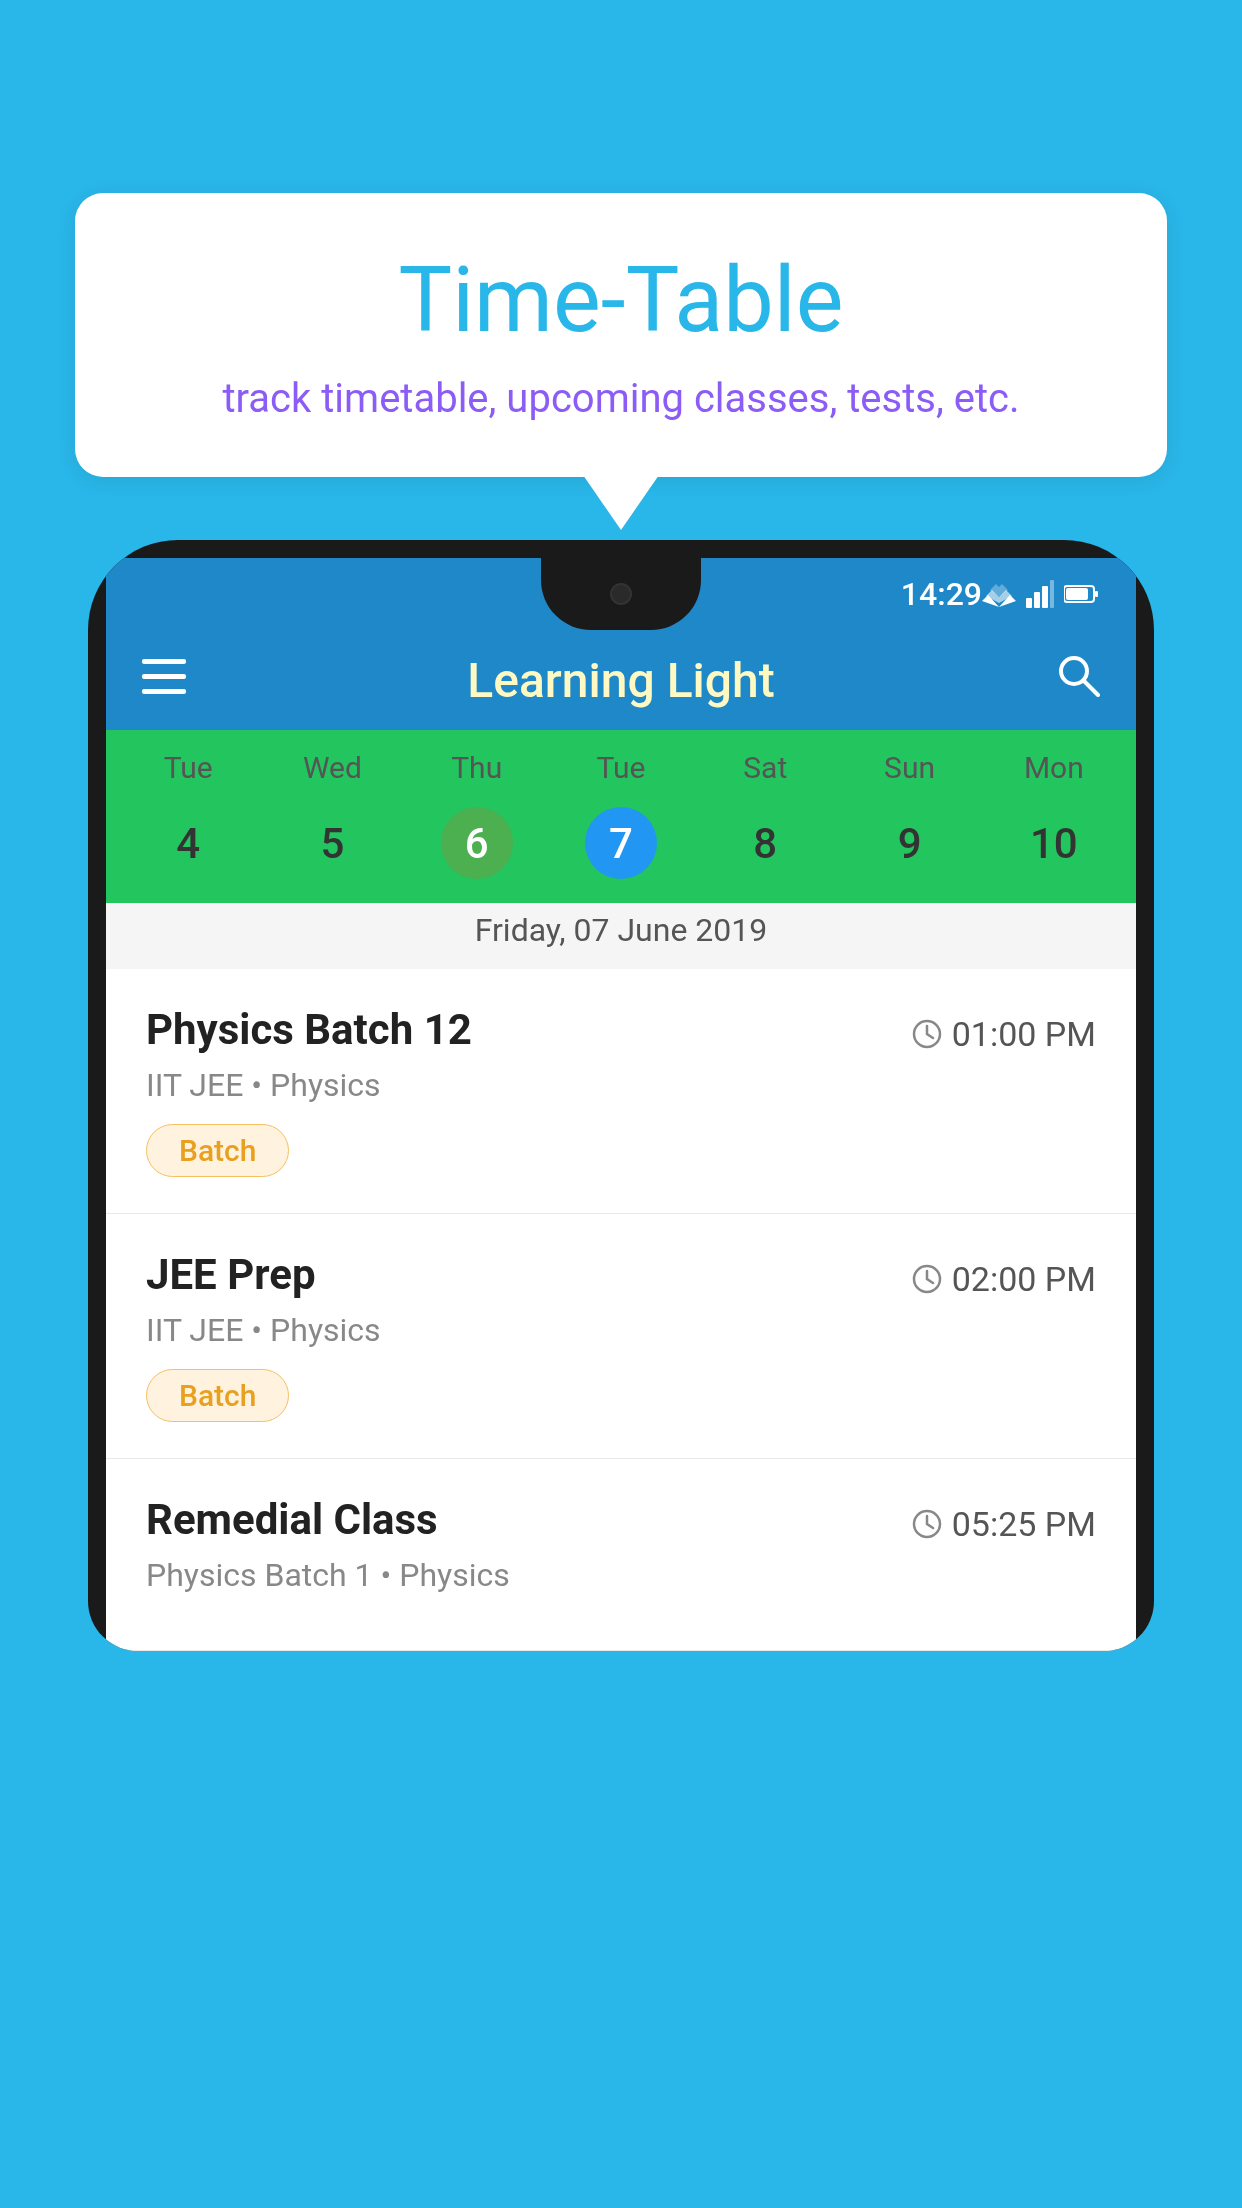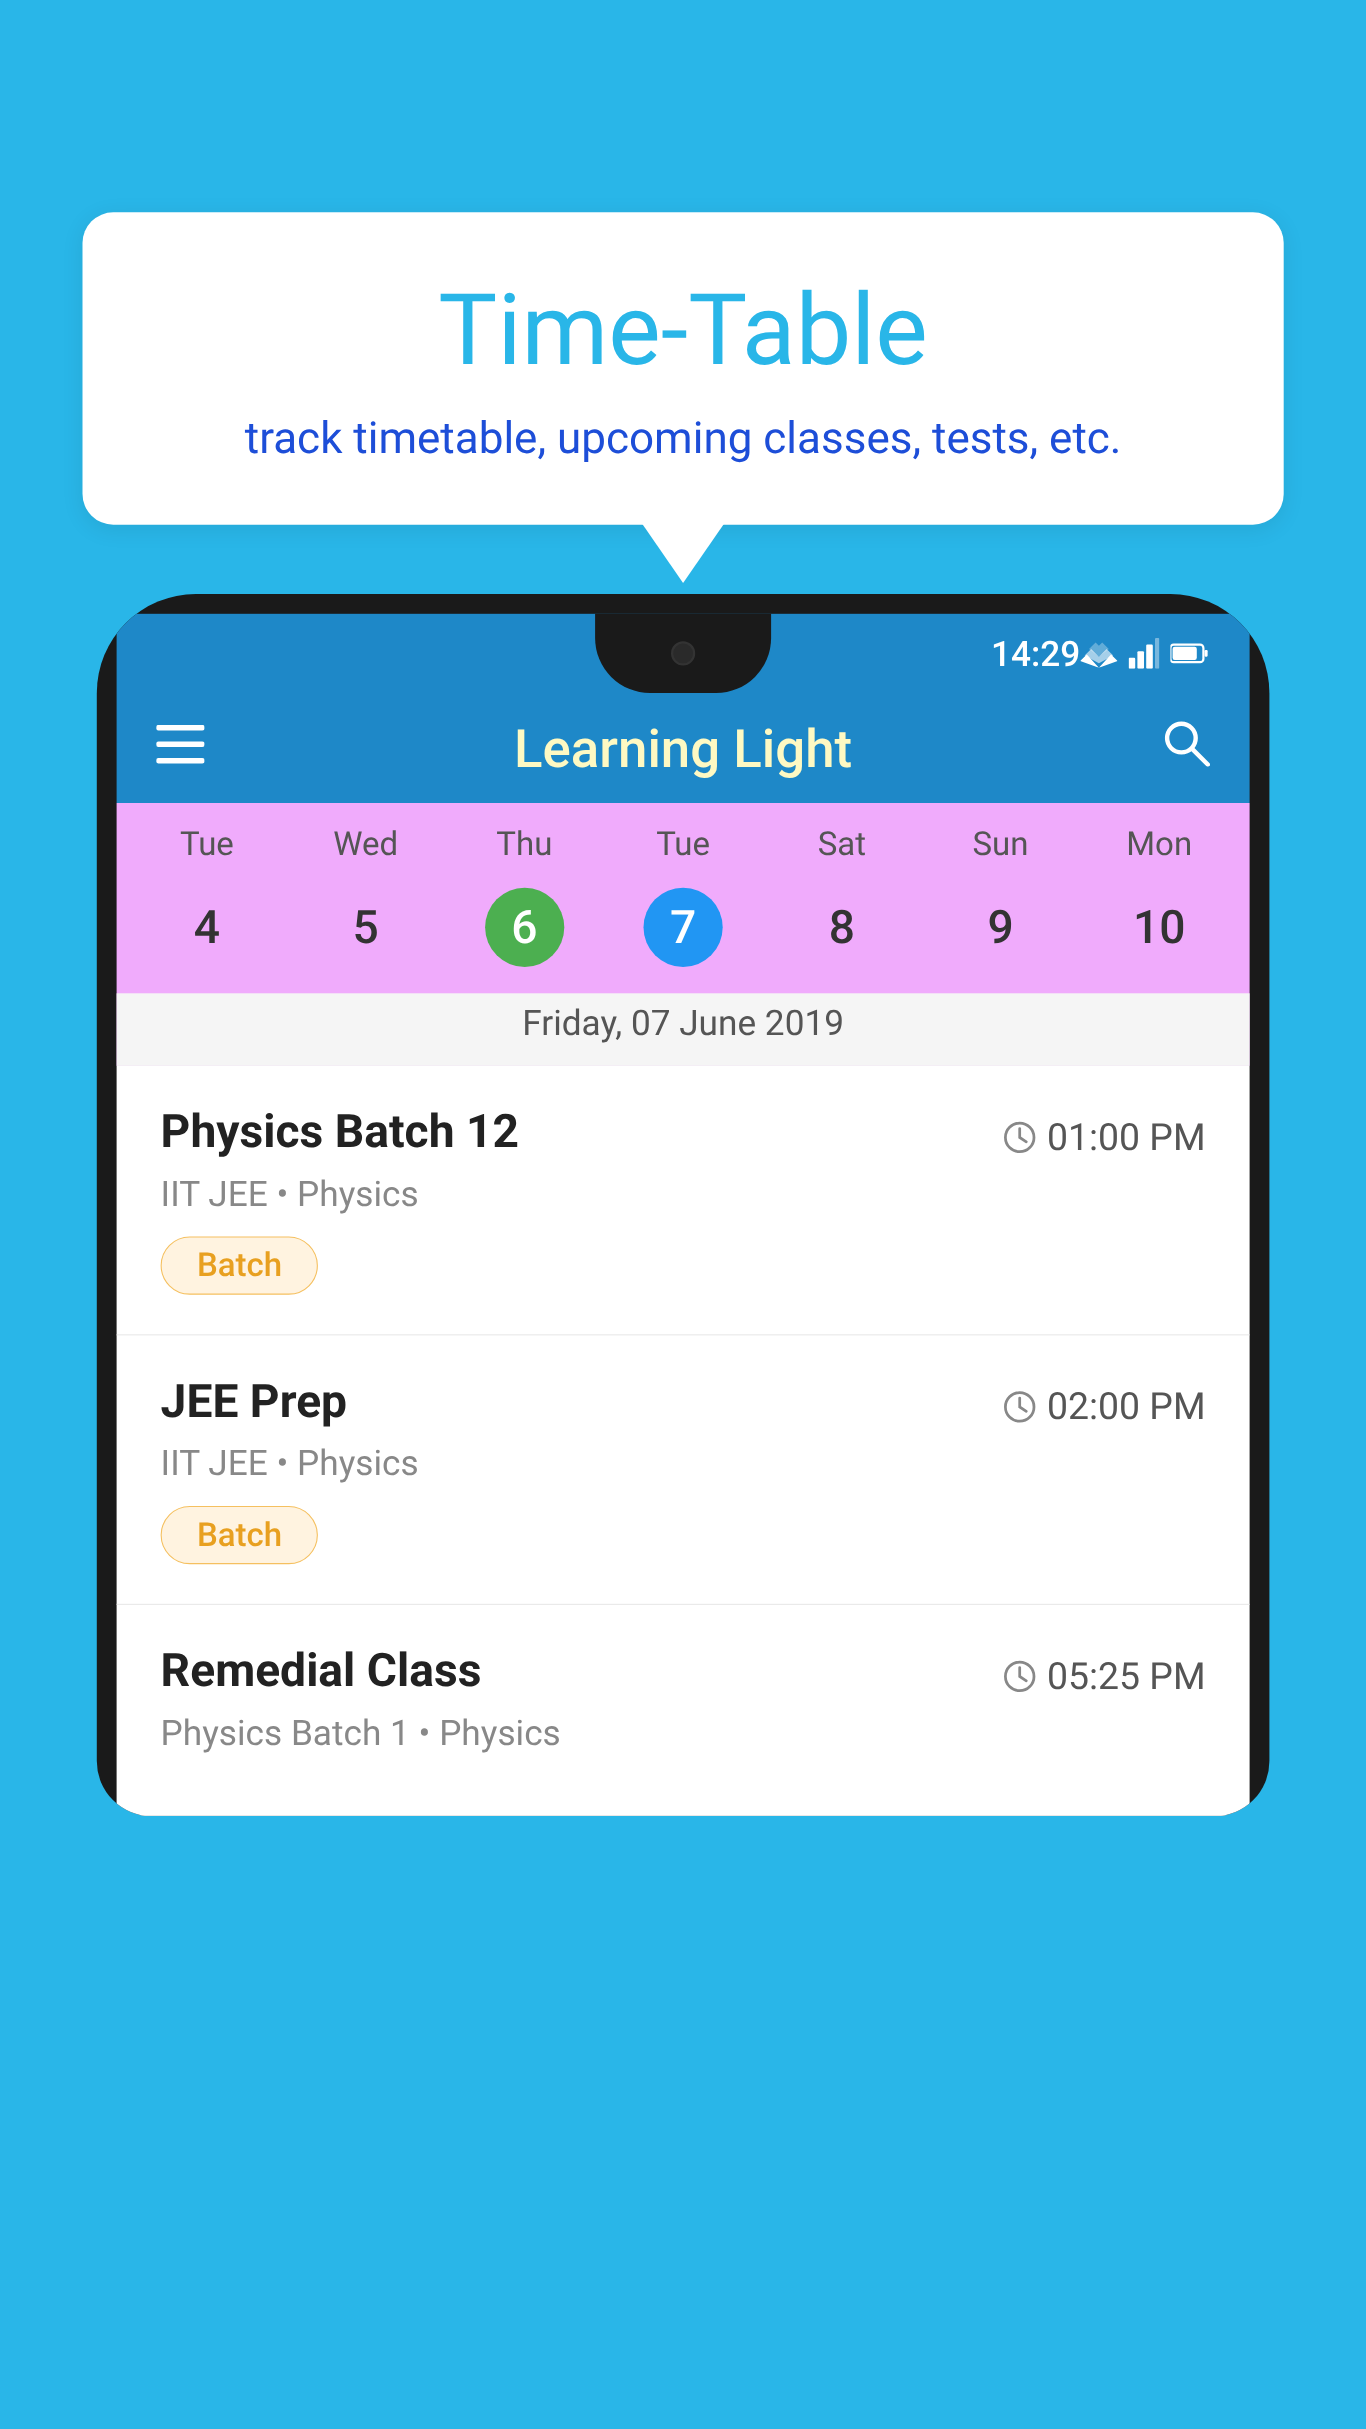--- a/index.html
+++ b/index.html
@@ -36,21 +36,21 @@
     }
 
     .speech-bubble h1 {
       color: #29B6E8;
       font-size: 90px;
       font-weight: 400;
       margin-bottom: 22px;
     }
 
     .speech-bubble p {
-      color: #1d4ed8;
+      color: #8b5cf6;
       font-size: 40px;
       font-weight: 400;
     }
 
     .bubble-tail {
       width: 0;
       height: 0;
       border-left: 38px solid transparent;
       border-right: 38px solid transparent;
       border-top: 55px solid white;
@@ -145,21 +145,21 @@
       font-weight: 500;
     }
 
     .search-icon {
       color: white;
       font-size: 44px;
     }
 
     
     .calendar-section {
-      background: #f0abfc;
+      background: #22c55e;
       padding: 0;
     }
 
     .days-row {
       display: grid;
       grid-template-columns: repeat(7, 1fr);
       padding: 20px 10px 8px;
     }
 
     .day-label {

